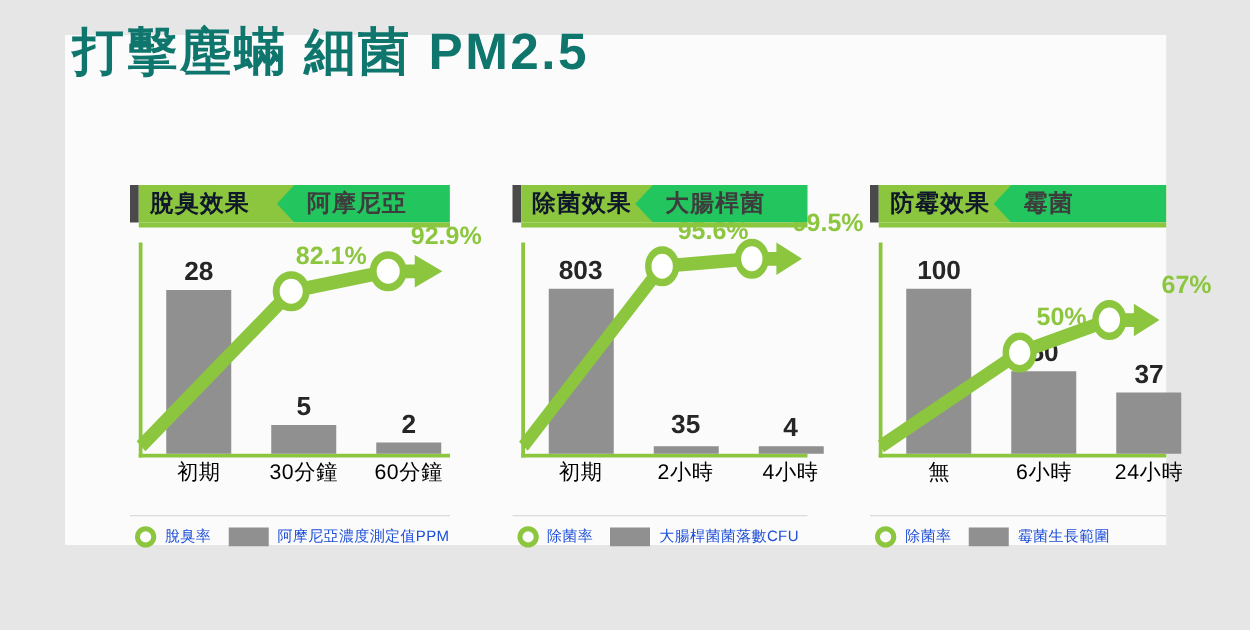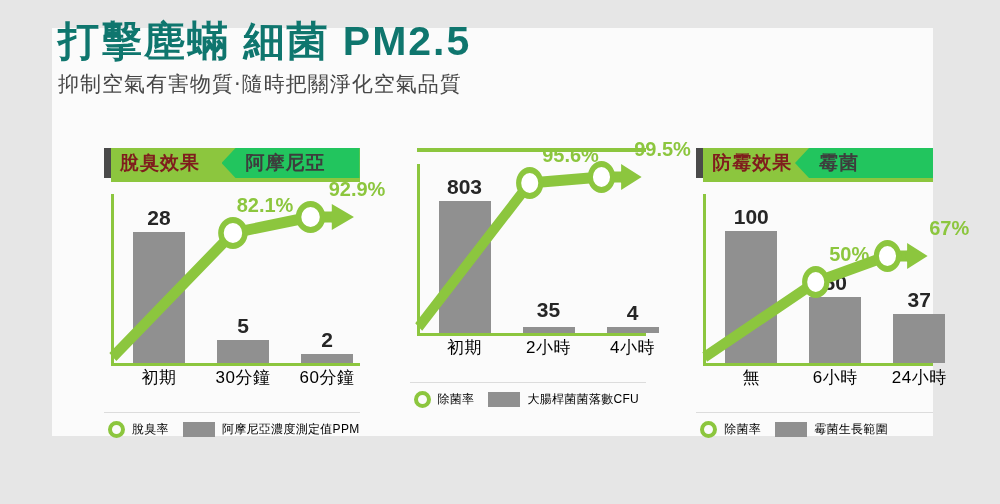--- a/index.html
+++ b/index.html
@@ -84,21 +84,21 @@
   }
   .head-green {
     position: relative;
     background: #8cc63e;
     flex: 1 1 auto;
     display: flex;
     align-items: center;
     overflow: hidden;
   }
   .head-title {
-    color: #7f1d1d;
+    color: #0f172a;
     font-size: 19px;
     font-weight: bold;
     letter-spacing: 1px;
     padding-left: 9px;
     white-space: nowrap;
     z-index: 2;
   }
   .head-notch {
     position: absolute;
     top: 0;
@@ -215,42 +215,41 @@
   .ring {
     width: 17px;
     height: 17px;
     border-radius: 50%;
     border: 4px solid #8cc63e;
     box-sizing: border-box;
     flex: 0 0 auto;
   }
   .legend-label {
     font-size: 12px;
-    color: #000000;
+    color: #1d4ed8;
     margin-left: 7px;
     white-space: nowrap;
     letter-spacing: 0.3px;
   }
   .swatch {
     width: 32px;
     height: 15px;
     background: #909090;
     margin-left: 14px;
     flex: 0 0 auto;
   }
 </style>
 </head>
 <body>
 
 <div class="stage">
   <div class="card"></div>
 
   <div class="heading-wrap">
     <div class="h-main">打擊塵蟎 細菌 PM2.5</div>
-    <div class="h-sub">抑制空氣有害物質‧隨時把關淨化空氣品質</div>
   </div>
 
   <div class="panels" id="panel-row">
       <div class="panel">
         <div class="panel-head">
           <div class="head-tab"></div>
           <div class="head-green">
             <span class="head-title">脫臭效果</span>
             <div class="head-notch">
               <span class="head-sub">阿摩尼亞</span>
@@ -285,20 +284,29 @@
         </div>
         <div class="legend-divider"></div>
         <div class="legend">
           <div class="ring"></div>
           <span class="legend-label">脫臭率</span>
           <div class="swatch"></div>
           <span class="legend-label">阿摩尼亞濃度測定值PPM</span>
         </div>
       </div>
       <div class="panel">
+        <div class="panel-head">
+          <div class="head-tab"></div>
+          <div class="head-green">
+            <span class="head-title">除菌效果</span>
+            <div class="head-notch">
+              <span class="head-sub">大腸桿菌</span>
+            </div>
+          </div>
+        </div>
         <div class="head-underline"></div>
         <div class="plot">
           <div class="axis-y"></div>
           <div class="axis-x"></div>
           <div class="bars">
             <div class="bar" style="left: 22px; width: 52px; height: 132px;"></div>
             <div class="bar-value" style="left: 48px; bottom: 134px;">803</div>
             <div class="bar" style="left: 106px; width: 52px; height: 6px;"></div>
             <div class="bar-value" style="left: 132px; bottom: 11px;">35</div>
             <div class="bar" style="left: 190px; width: 52px; height: 6px;"></div>

